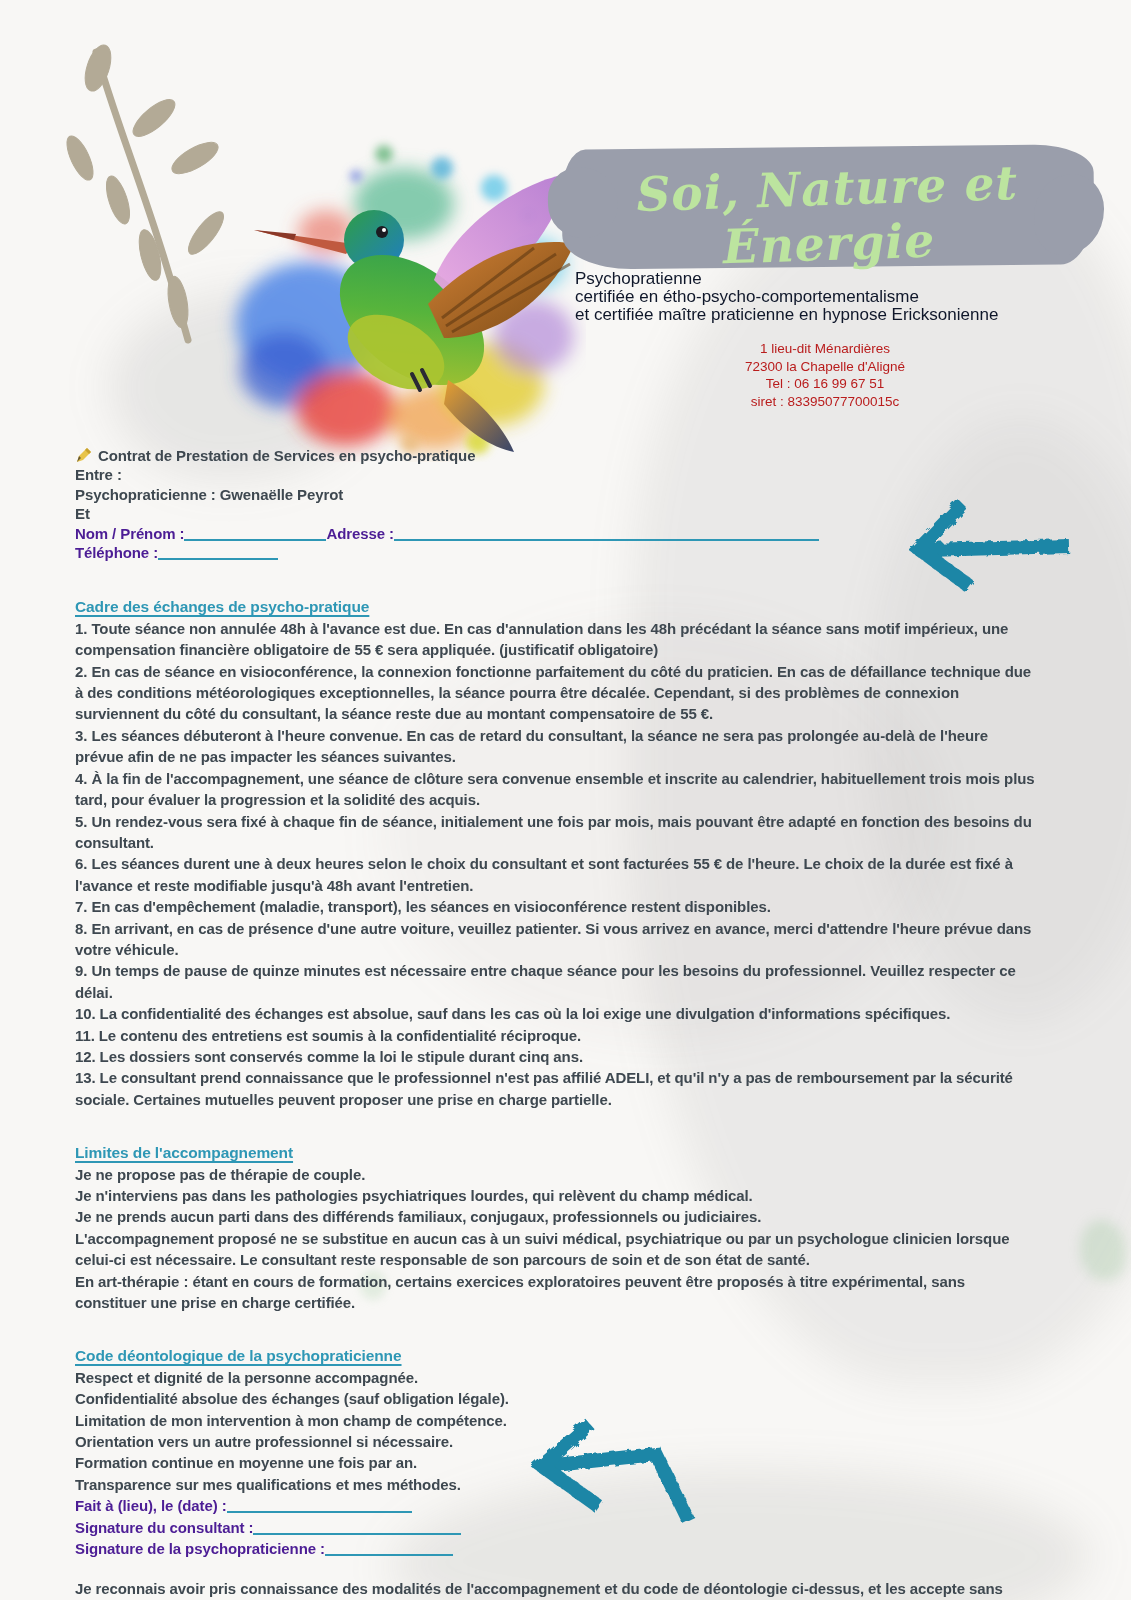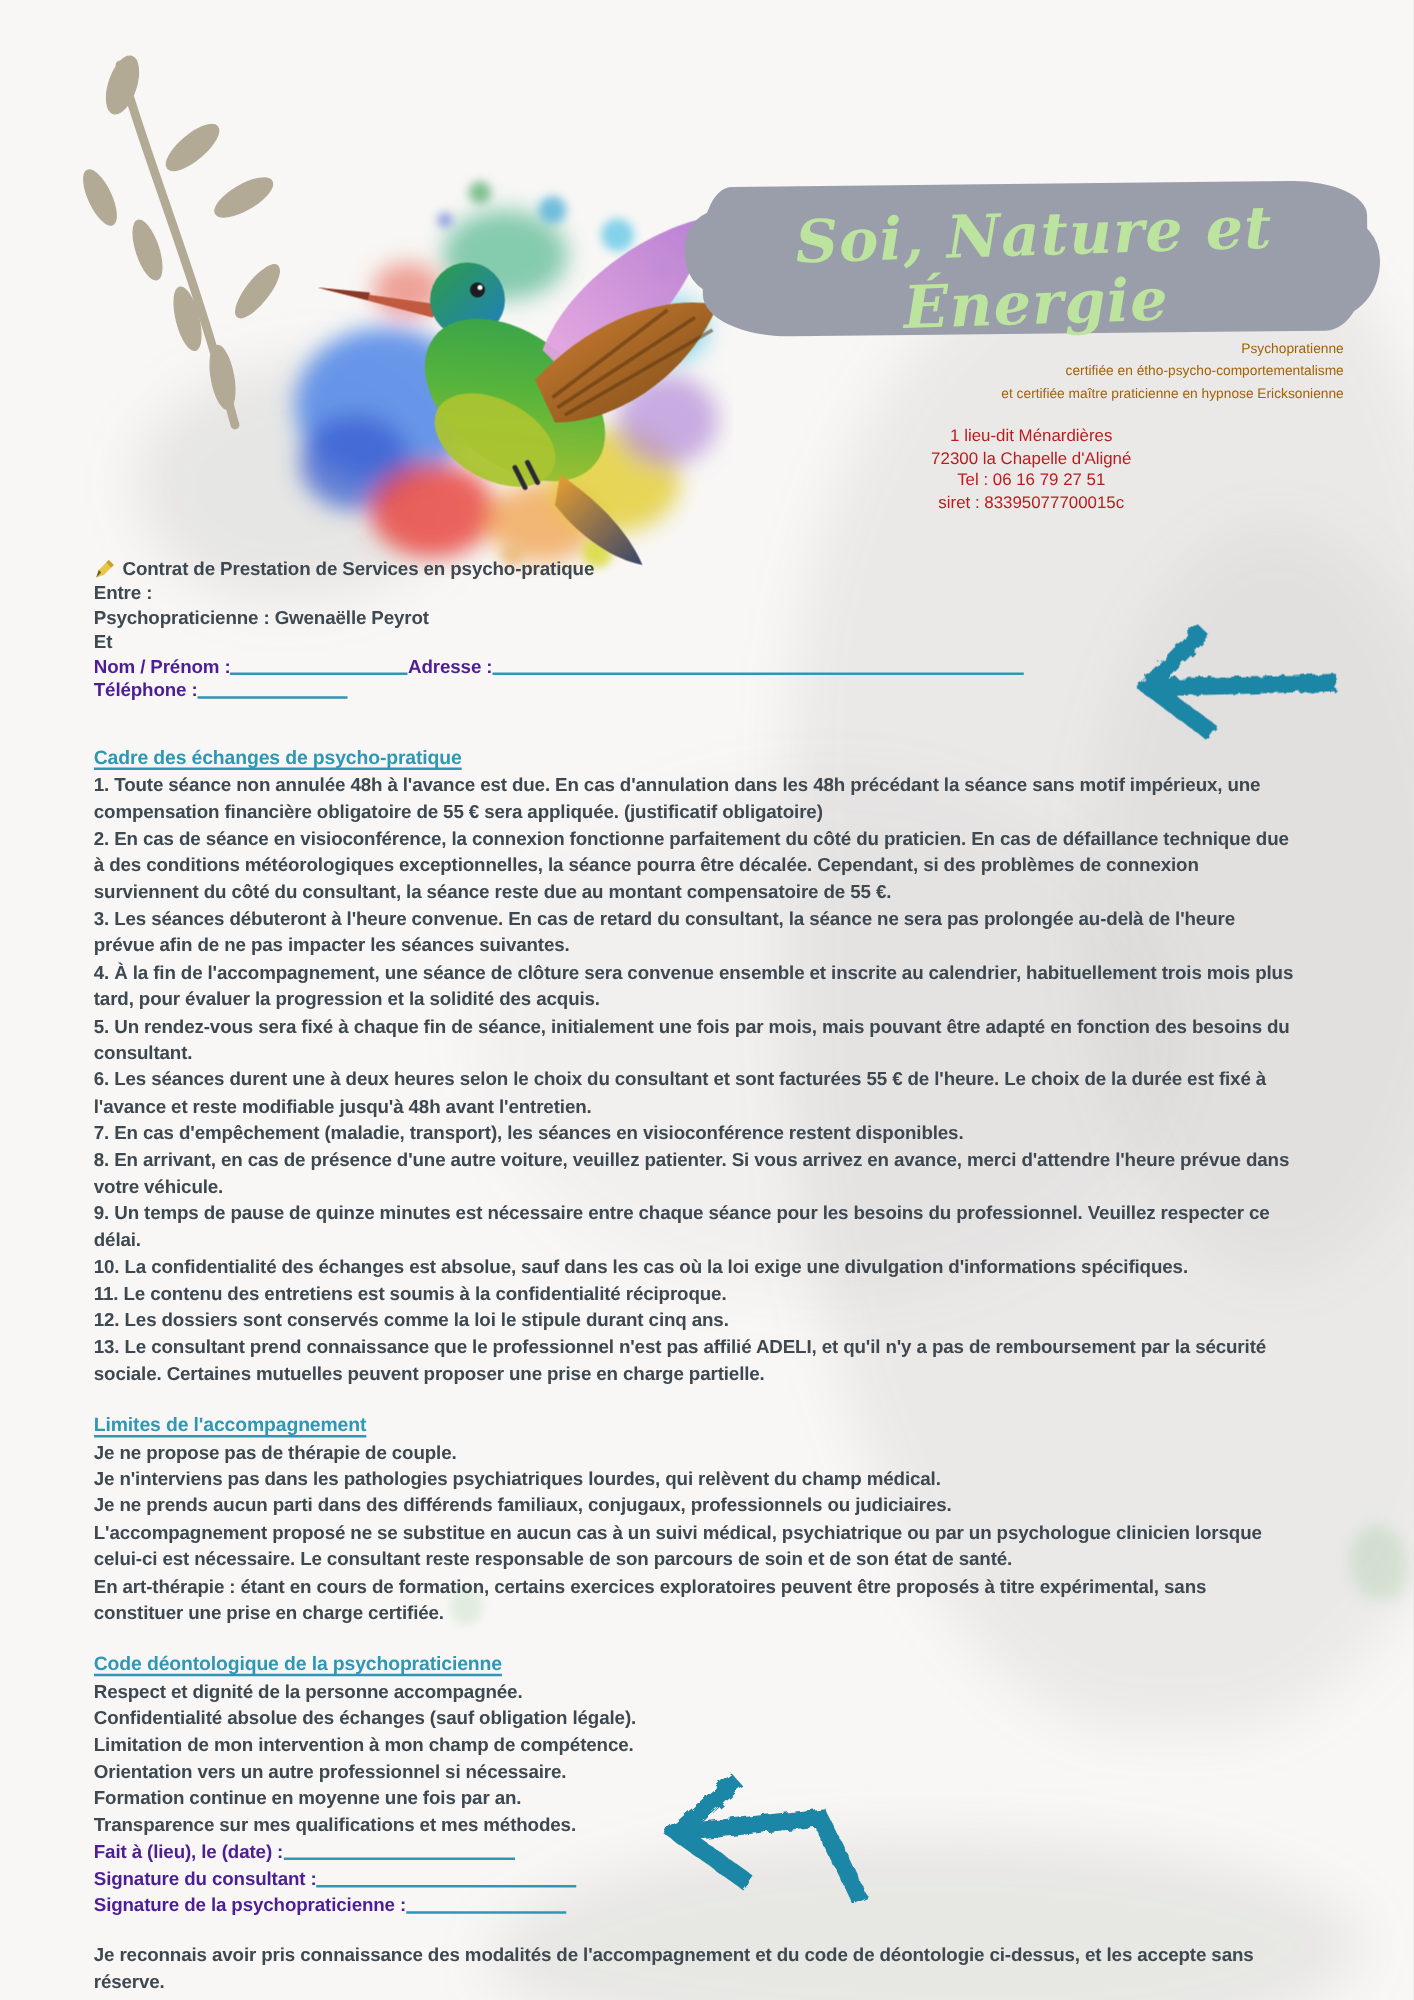--- a/index.html
+++ b/index.html
@@ -27,36 +27,36 @@
   .banner{position:absolute;left:562px;top:147px;width:532px;height:120px;background:#9a9eab;
           border-radius:24px 60px 34px 70px/46px 28px 60px 34px;transform:rotate(-.6deg);}
   .banner::before{content:"";position:absolute;left:-14px;top:18px;width:70px;height:70px;background:#9a9eab;
           border-radius:45% 55% 50% 50%;}
   .banner::after{content:"";position:absolute;right:-10px;top:30px;width:70px;height:80px;background:#9a9eab;
           border-radius:55% 45% 60% 40%;}
   .script{position:absolute;left:0;top:14px;width:100%;text-align:center;
           font-family:"DejaVu Serif",serif;font-style:italic;font-weight:700;
           font-size:47px;letter-spacing:1px;color:#bce49f;transform:rotate(-1.2deg);}
 
-  .cred{position:absolute;left:575px;top:270px;width:500px;text-align:right;
-        font-size:11px;line-height:18px;color:#a16207;}
+  .cred{position:absolute;left:575px;top:270px;width:500px;text-align:left;
+        font-size:17px;line-height:18px;color:#0f172a;}
   .addr{position:absolute;left:575px;top:340px;width:500px;text-align:center;
         font-size:13.5px;line-height:17.5px;color:#b91c1c;}
 
   
   .doc{position:absolute;left:75px;top:446px;width:962px;color:#3e4850;
        font-weight:700;font-size:15px;line-height:21.4px;letter-spacing:-.1px;}
   .intro p{margin:0;line-height:19.4px;}
   .title-row{display:flex;align-items:center;gap:6px;line-height:20px;}
   .teal{color:#4c1d95;}
   .fl{display:inline-block;height:13px;border-bottom:2px solid #2e97b5;vertical-align:-2px;}
   .sec-h{margin:0;color:#2e97b5;text-decoration:underline;text-underline-offset:3px;
          text-decoration-thickness:1.5px;font-size:15.5px;}
   .body-block p{margin:0;}
-  .gap18{margin-top:34px;} .gap15{} .gap20{margin-top:20px;}
+  .gap18{margin-top:34px;} .gap15{} .gap20{margin-top:32px;}
   .ack{margin-top:18px;}
 
   .arrow{position:absolute;pointer-events:none;}
   .arrow1{left:893px;top:486px;}
   .arrow2{left:516px;top:1408px;}
 
   .branch{position:absolute;left:58px;top:40px;}
   .bird{position:absolute;left:196px;top:112px;}
 </style>
 </head>
@@ -160,21 +160,21 @@
   </div>
 
   <div class="cred">
     <div>Psychopratienne</div>
     <div>certifiée en étho-psycho-comportementalisme</div>
     <div>et certifiée maître praticienne en hypnose Ericksonienne</div>
   </div>
   <div class="addr">
     <div>1 lieu-dit Ménardières</div>
     <div>72300 la Chapelle d'Aligné</div>
-    <div>Tel : 06 16 79 27 51</div>
+    <div>Tel : 06 16 99 67 51</div>
     <div>siret : 83395077700015c</div>
   </div>
 
   <div class="doc">
 
     <div class="intro">
       <p class="title-row">
         <svg width="17" height="17" viewBox="0 0 17 17">
           <path d="M2 15 L4 9 L12 1 L16 5 L8 13 Z" fill="#e8c44a"></path>
           <path d="M12 1 L16 5 L14 7 L10 3 Z" fill="#c8a22e"></path>

